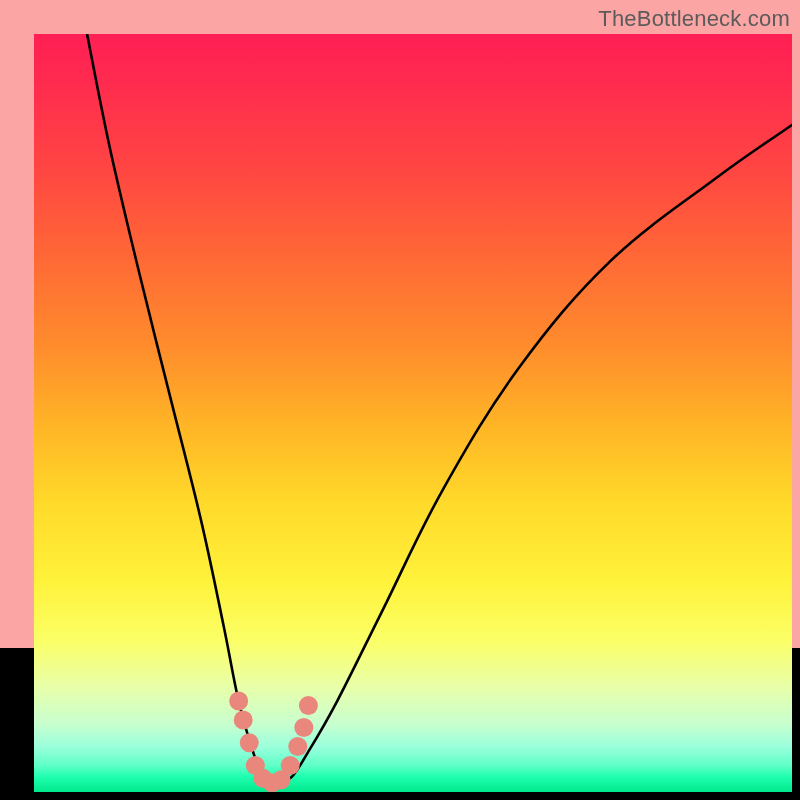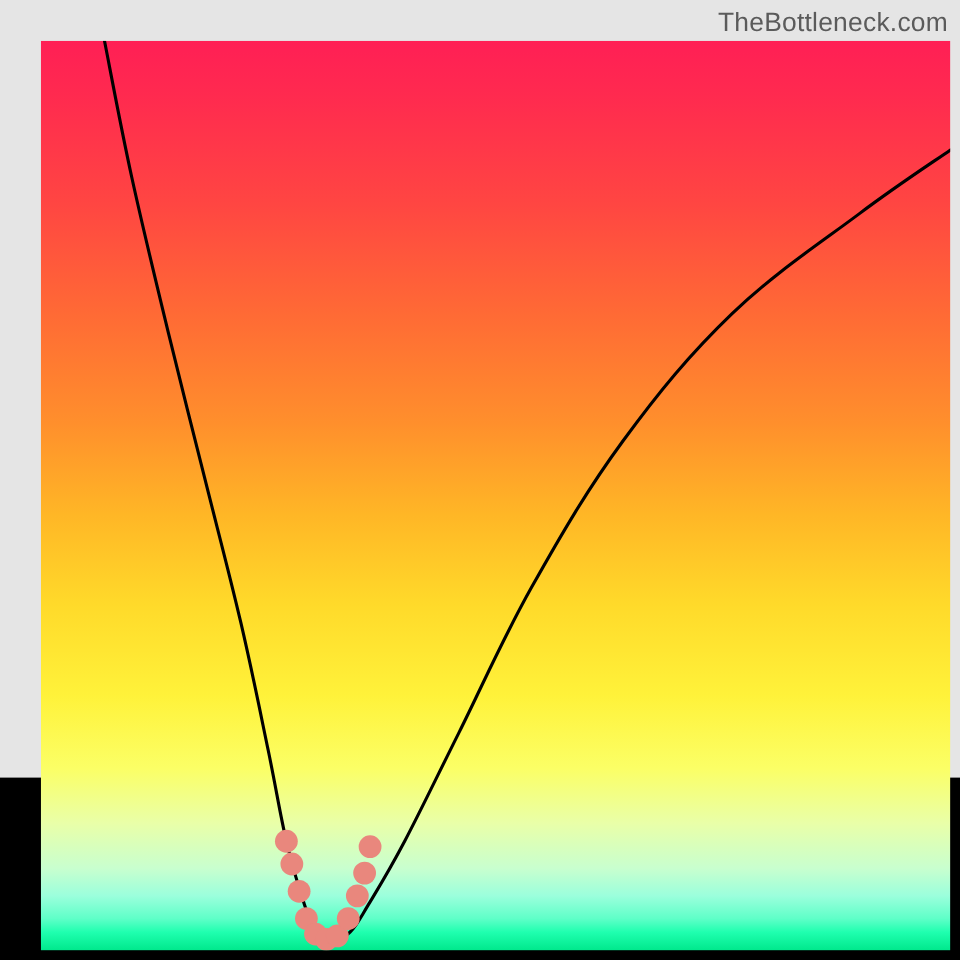--- a/index.html
+++ b/index.html
@@ -10,21 +10,21 @@
     background: #000;
     overflow: hidden;
     font-family: Arial, Helvetica, sans-serif;
   }
   .frame {
     position: absolute;
     left: 0;
     top: 0;
     width: 800px;
     height: 648px;
-    background: #e5e5e5;
+    background: #fca5a5;
   }
   .plot-area {
     position: absolute;
     left: 34px;
     top: 34px;
     width: 758px;
     height: 758px;
     overflow: hidden;
   }
   .gradient {

